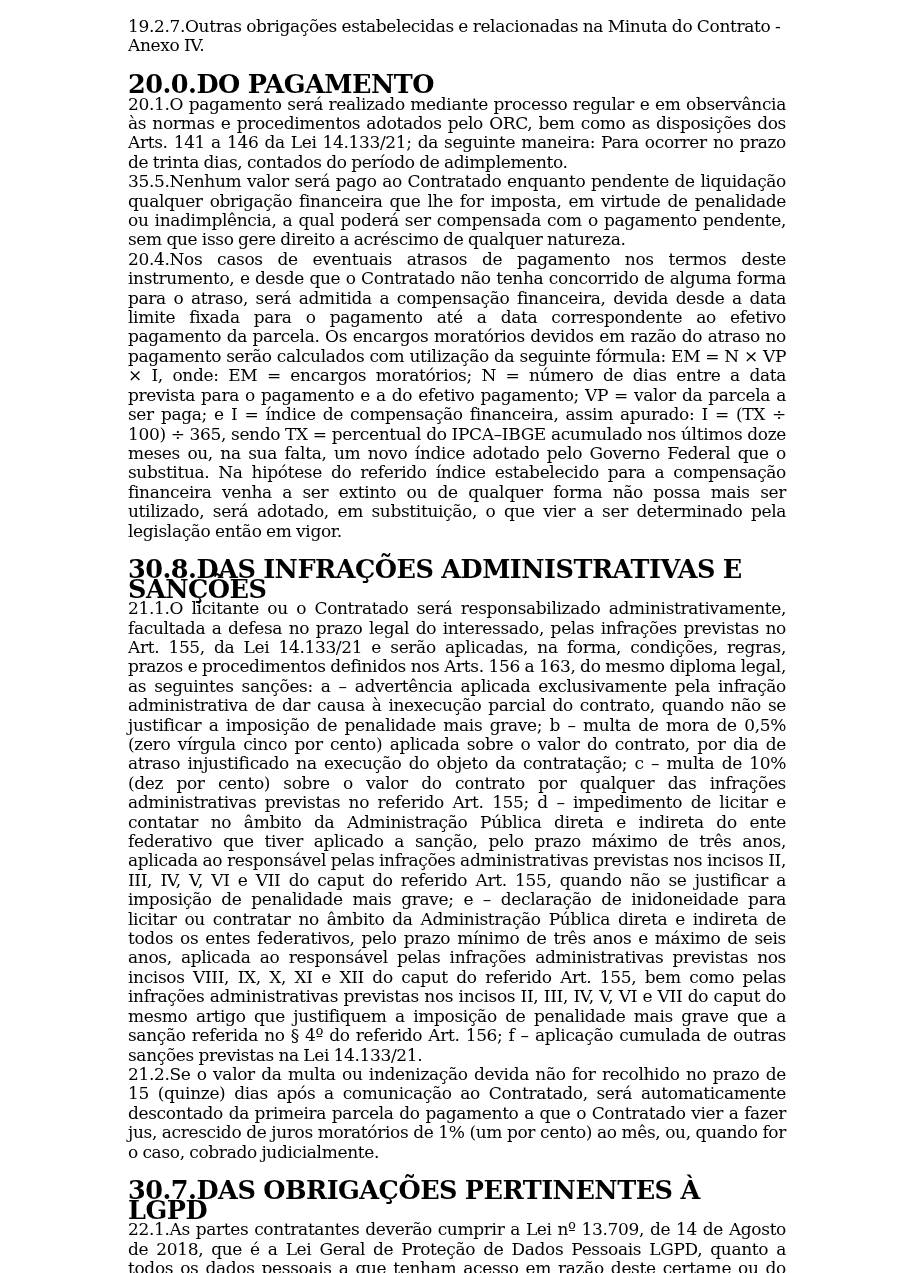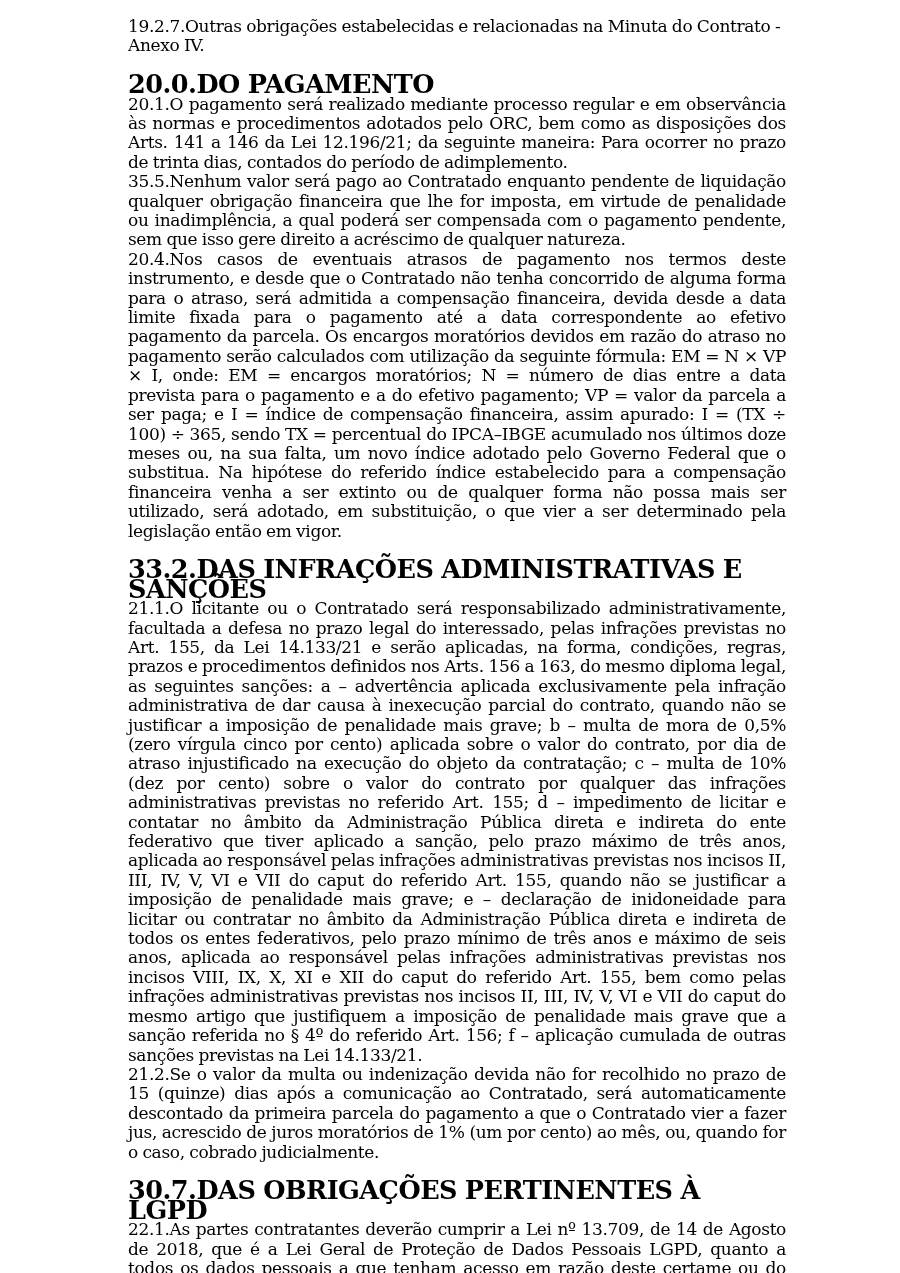--- a/index.html
+++ b/index.html
@@ -46,29 +46,29 @@
 <body>
 
 <div class="page">
 
   <p class="para last-left">19.2.7.Outras obrigações estabelecidas e relacionadas na Minuta do Contrato - Anexo IV.</p>
 
   <div class="gap"></div>
 
   <section>
     <h2 class="heading">20.0.DO PAGAMENTO</h2>
-    <p class="para">20.1.O pagamento será realizado mediante processo regular e em observância às normas e procedimentos adotados pelo ORC, bem como as disposições dos Arts. 141 a 146 da Lei 12.196/21; da seguinte maneira: Para ocorrer no prazo de trinta dias, contados do período de adimplemento.</p>
+    <p class="para">20.1.O pagamento será realizado mediante processo regular e em observância às normas e procedimentos adotados pelo ORC, bem como as disposições dos Arts. 141 a 146 da Lei 14.133/21; da seguinte maneira: Para ocorrer no prazo de trinta dias, contados do período de adimplemento.</p>
     <p class="para">35.5.Nenhum valor será pago ao Contratado enquanto pendente de liquidação qualquer obrigação financeira que lhe for imposta, em virtude de penalidade ou inadimplência, a qual poderá ser compensada com o pagamento pendente, sem que isso gere direito a acréscimo de qualquer natureza.</p>
     <p class="para">20.4.Nos casos de eventuais atrasos de pagamento nos termos deste instrumento, e desde que o Contratado não tenha concorrido de alguma forma para o atraso, será admitida a compensação financeira, devida desde a data limite fixada para o pagamento até a data correspondente ao efetivo pagamento da parcela. Os encargos moratórios devidos em razão do atraso no pagamento serão calculados com utilização da seguinte fórmula: EM = N × VP × I, onde: EM = encargos moratórios; N = número de dias entre a data prevista para o pagamento e a do efetivo pagamento; VP = valor da parcela a ser paga; e I = índice de compensação financeira, assim apurado: I = (TX ÷ 100) ÷ 365, sendo TX = percentual do IPCA–IBGE acumulado nos últimos doze meses ou, na sua falta, um novo índice adotado pelo Governo Federal que o substitua. Na hipótese do referido índice estabelecido para a compensação financeira venha a ser extinto ou de qualquer forma não possa mais ser utilizado, será adotado, em substituição, o que vier a ser determinado pela legislação então em vigor.</p>
   </section>
 
   <div class="gap"></div>
 
   <section>
-    <h2 class="heading">33.2.DAS INFRAÇÕES ADMINISTRATIVAS E SANÇÕES</h2>
+    <h2 class="heading">30.8.DAS INFRAÇÕES ADMINISTRATIVAS E SANÇÕES</h2>
     <p class="para">21.1.O licitante ou o Contratado será responsabilizado administrativamente, facultada a defesa no prazo legal do interessado, pelas infrações previstas no Art. 155, da Lei 14.133/21 e serão aplicadas, na forma, condições, regras, prazos e procedimentos definidos nos Arts. 156 a 163, do mesmo diploma legal, as seguintes sanções: a – advertência aplicada exclusivamente pela infração administrativa de dar causa à inexecução parcial do contrato, quando não se justificar a imposição de penalidade mais grave; b – multa de mora de 0,5% (zero vírgula cinco por cento) aplicada sobre o valor do contrato, por dia de atraso injustificado na execução do objeto da contratação; c – multa de 10% (dez por cento) sobre o valor do contrato por qualquer das infrações administrativas previstas no referido Art. 155; d – impedimento de licitar e contatar no âmbito da Administração Pública direta e indireta do ente federativo que tiver aplicado a sanção, pelo prazo máximo de três anos, aplicada ao responsável pelas infrações administrativas previstas nos incisos II, III, IV, V, VI e VII do caput do referido Art. 155, quando não se justificar a imposição de penalidade mais grave; e – declaração de inidoneidade para licitar ou contratar no âmbito da Administração Pública direta e indireta de todos os entes federativos, pelo prazo mínimo de três anos e máximo de seis anos, aplicada ao responsável pelas infrações administrativas previstas nos incisos VIII, IX, X, XI e XII do caput do referido Art. 155, bem como pelas infrações administrativas previstas nos incisos II, III, IV, V, VI e VII do caput do mesmo artigo que justifiquem a imposição de penalidade mais grave que a sanção referida no § 4º do referido Art. 156; f – aplicação cumulada de outras sanções previstas na Lei 14.133/21.</p>
     <p class="para">21.2.Se o valor da multa ou indenização devida não for recolhido no prazo de 15 (quinze) dias após a comunicação ao Contratado, será automaticamente descontado da primeira parcela do pagamento a que o Contratado vier a fazer jus, acrescido de juros moratórios de 1% (um por cento) ao mês, ou, quando for o caso, cobrado judicialmente.</p>
   </section>
 
   <div class="gap"></div>
 
   <section>
     <h2 class="heading">30.7.DAS OBRIGAÇÕES PERTINENTES À LGPD</h2>
     <p class="para">22.1.As partes contratantes deverão cumprir a Lei nº 13.709, de 14 de Agosto de 2018, que é a Lei Geral de Proteção de Dados Pessoais LGPD, quanto a todos os dados pessoais a que tenham acesso em razão deste certame ou do termo de ajuste que eventualmente venha a ser firmado, a partir da apresentação da proposta no procedimento de contratação, independentemente de declaração ou de aceitação expressa.</p>
   </section>

